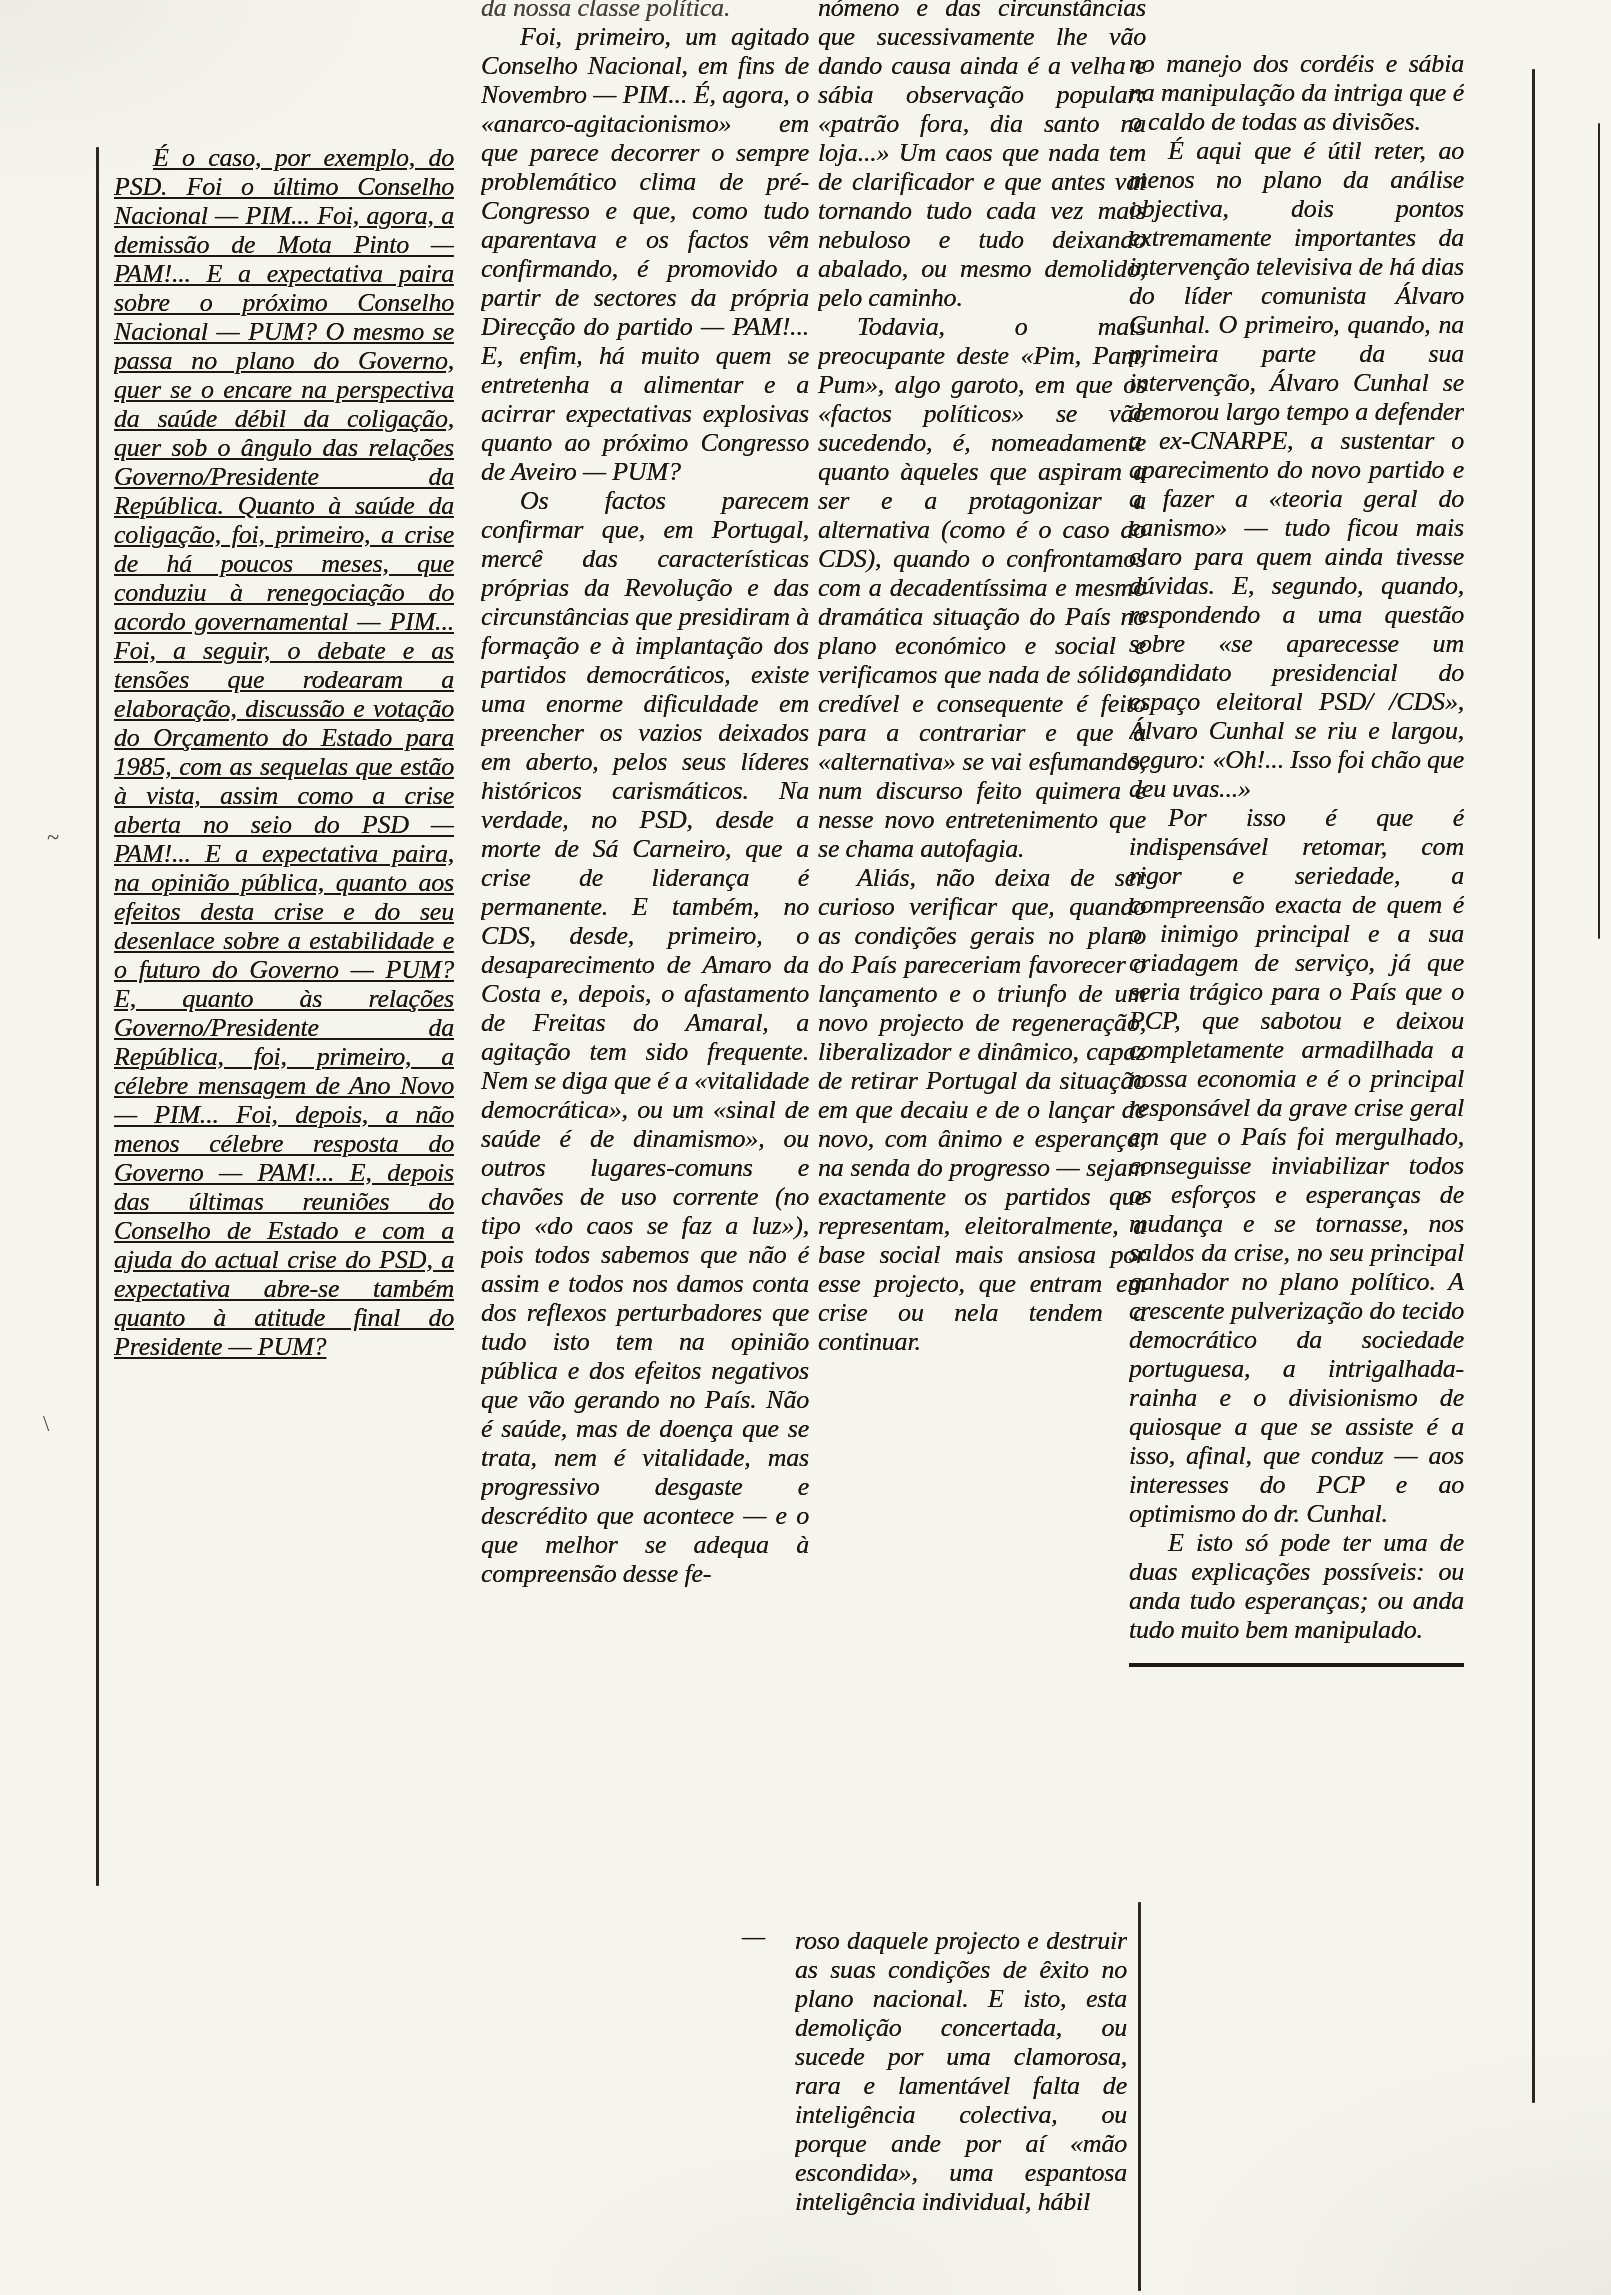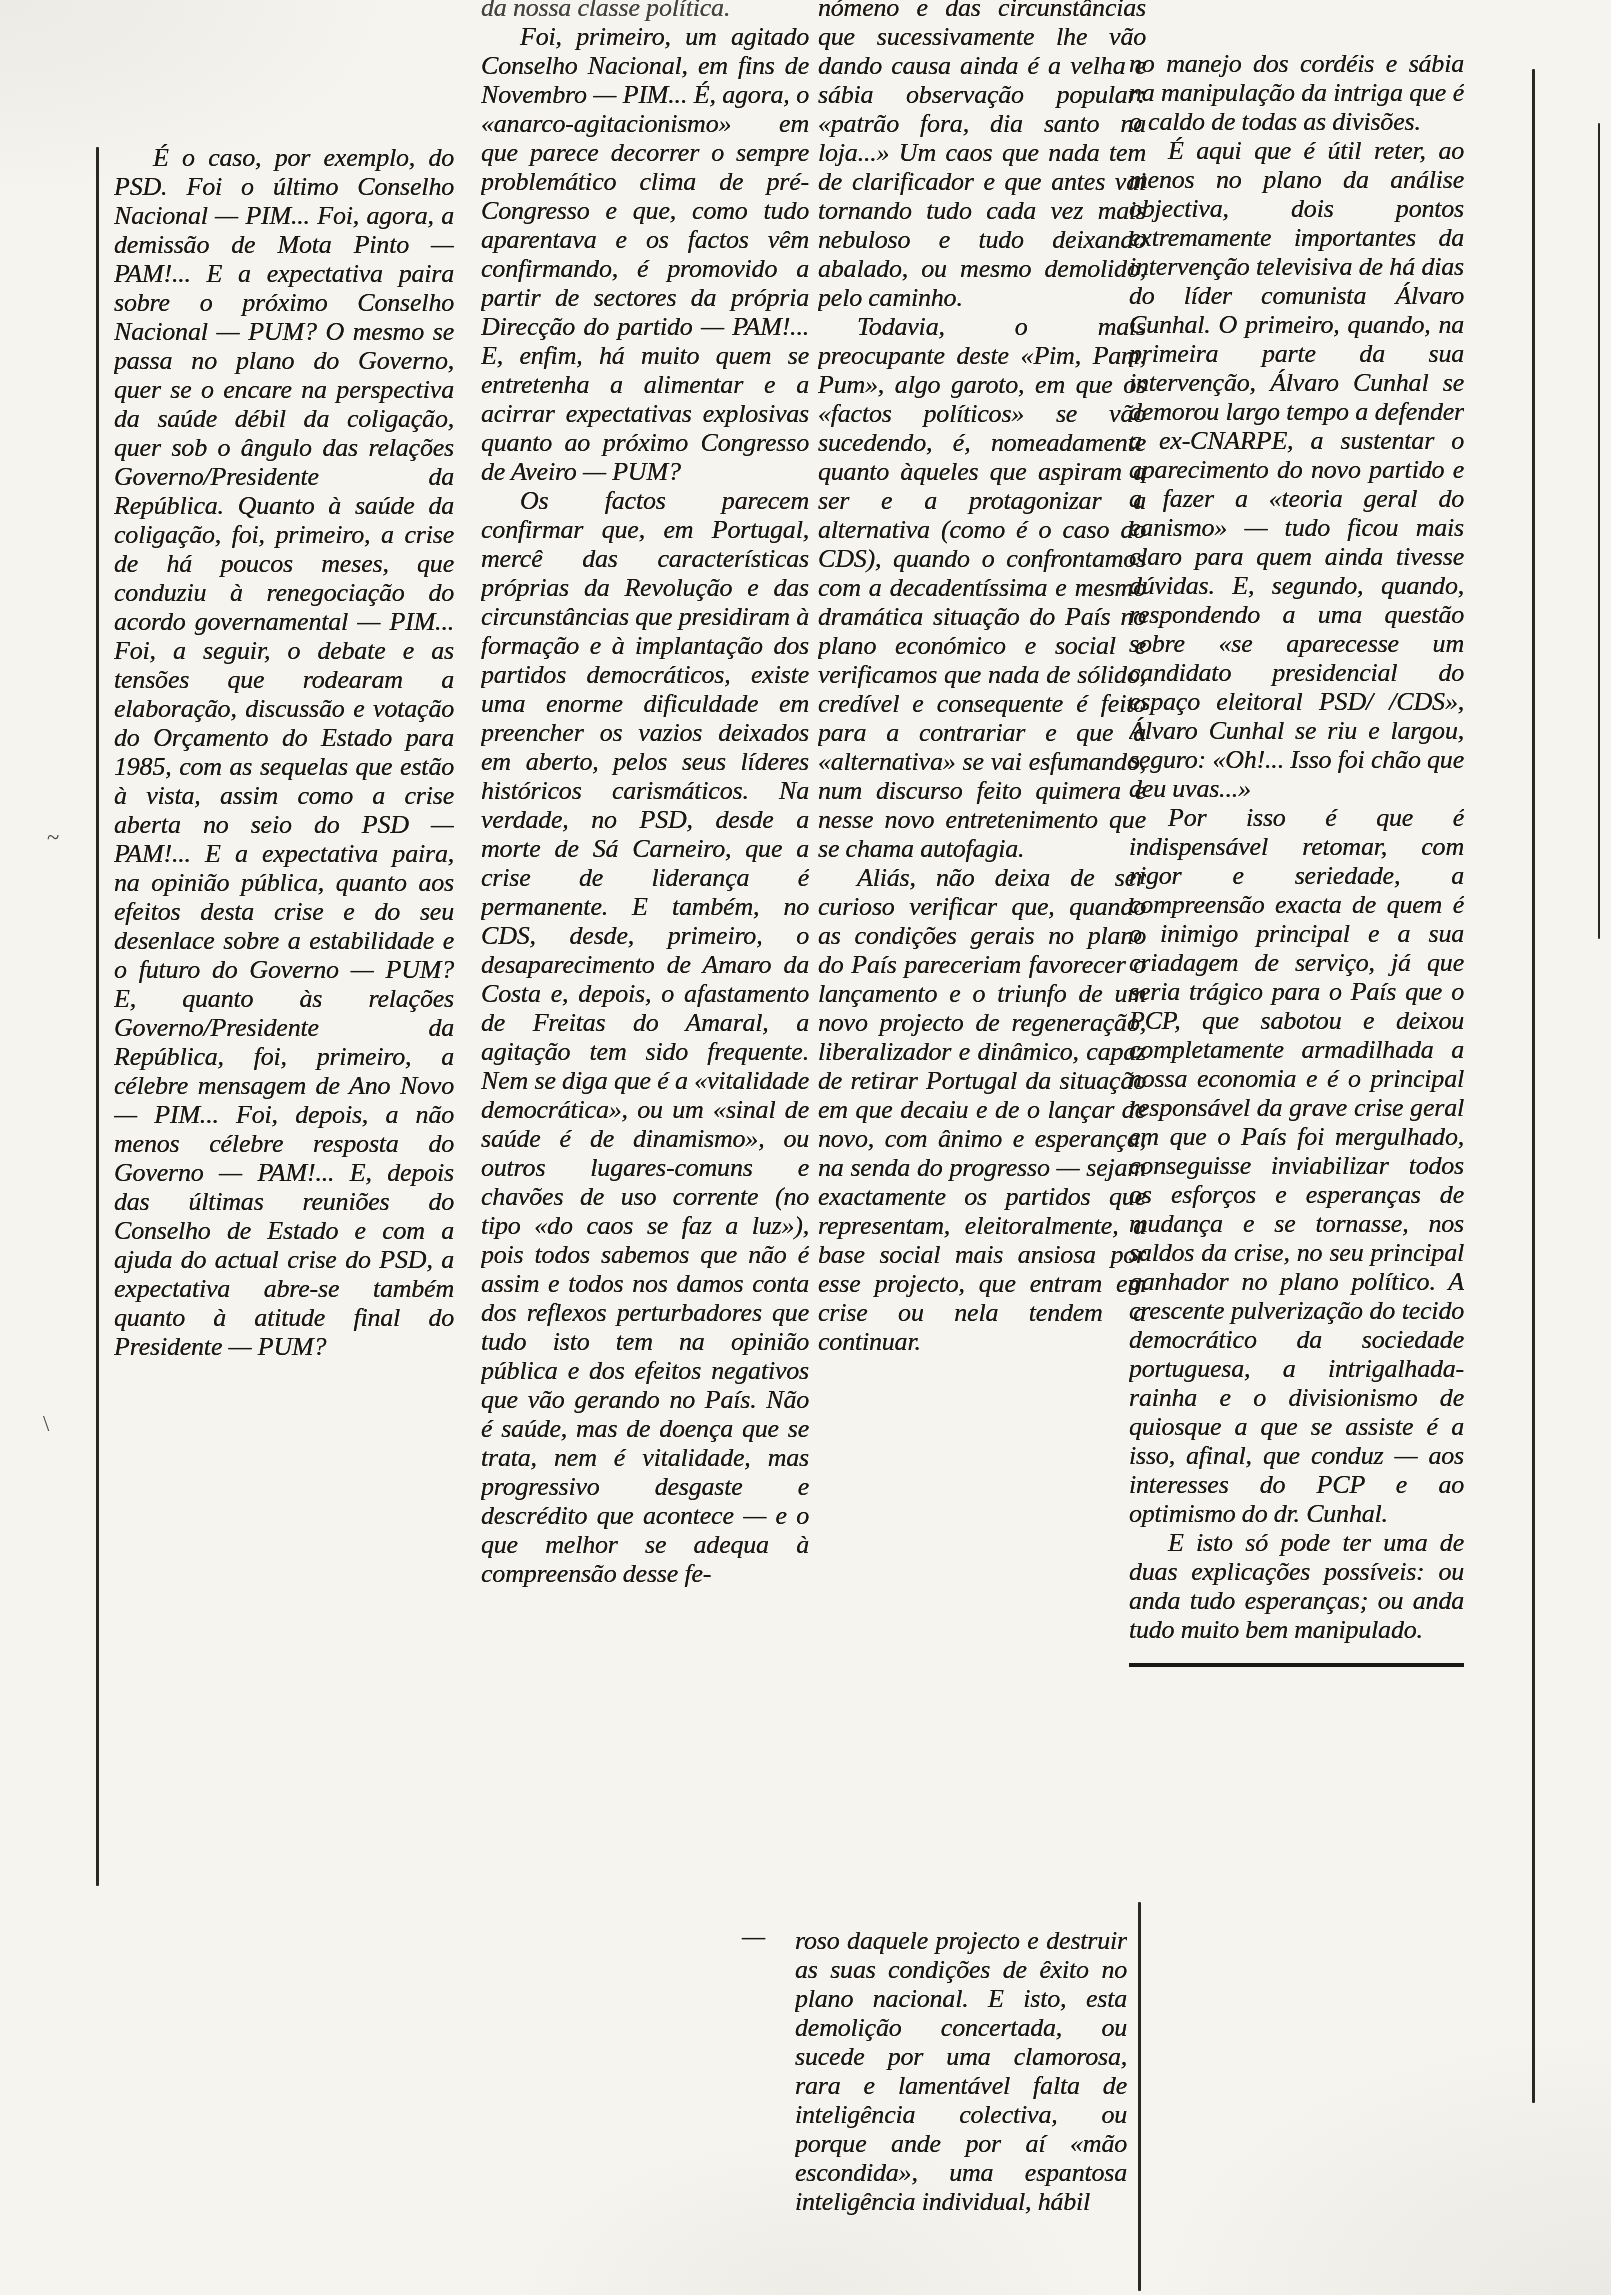--- a/index.html
+++ b/index.html
@@ -36,21 +36,21 @@
     overflow: hidden;
   }
   .column p { margin: 0; text-indent: 1.5em; }
   .column p.no-indent { text-indent: 0; }
   .cutoff {
     display: block;
     white-space: nowrap;
     overflow: hidden;
     opacity: 0.8;
   }
-  #col-1 { left: 114px;  top: 143px;  width: 340px; }
+  #col-1 { left: 114px;  top: 143px;  width: 340px; text-decoration: underline; }
   #col-2 { left: 481px;  top: -6.9px;  width: 328px; max-height: 1933px; }
   #col-3 { left: 818px; top: -6.9px;  width: 328px; max-height: 1933px; }
   #col-3-cont { left: 795px; top: 1926px; width: 332px; max-height: 366px; }
   #col-4 { left: 1129px; top: 49px;  width: 335px; }
   .vrule { position: absolute; background: #2b2722; border-radius: 1px; }
   #rule-col1-left  { left: 96px;  top: 147px;  width: 2.5px;  height: 1739px; }
   #rule-col4-right { left: 1532px; top: 69px;  width: 2.9px;  height: 2034px; }
   #rule-edge-right { left: 1598px; top: 123px;  width: 2px;  height: 816px; }
   #rule-cont-right { left: 1138px; top: 1902px; width: 3.4px;  height: 389px; }
   .rule-under {

